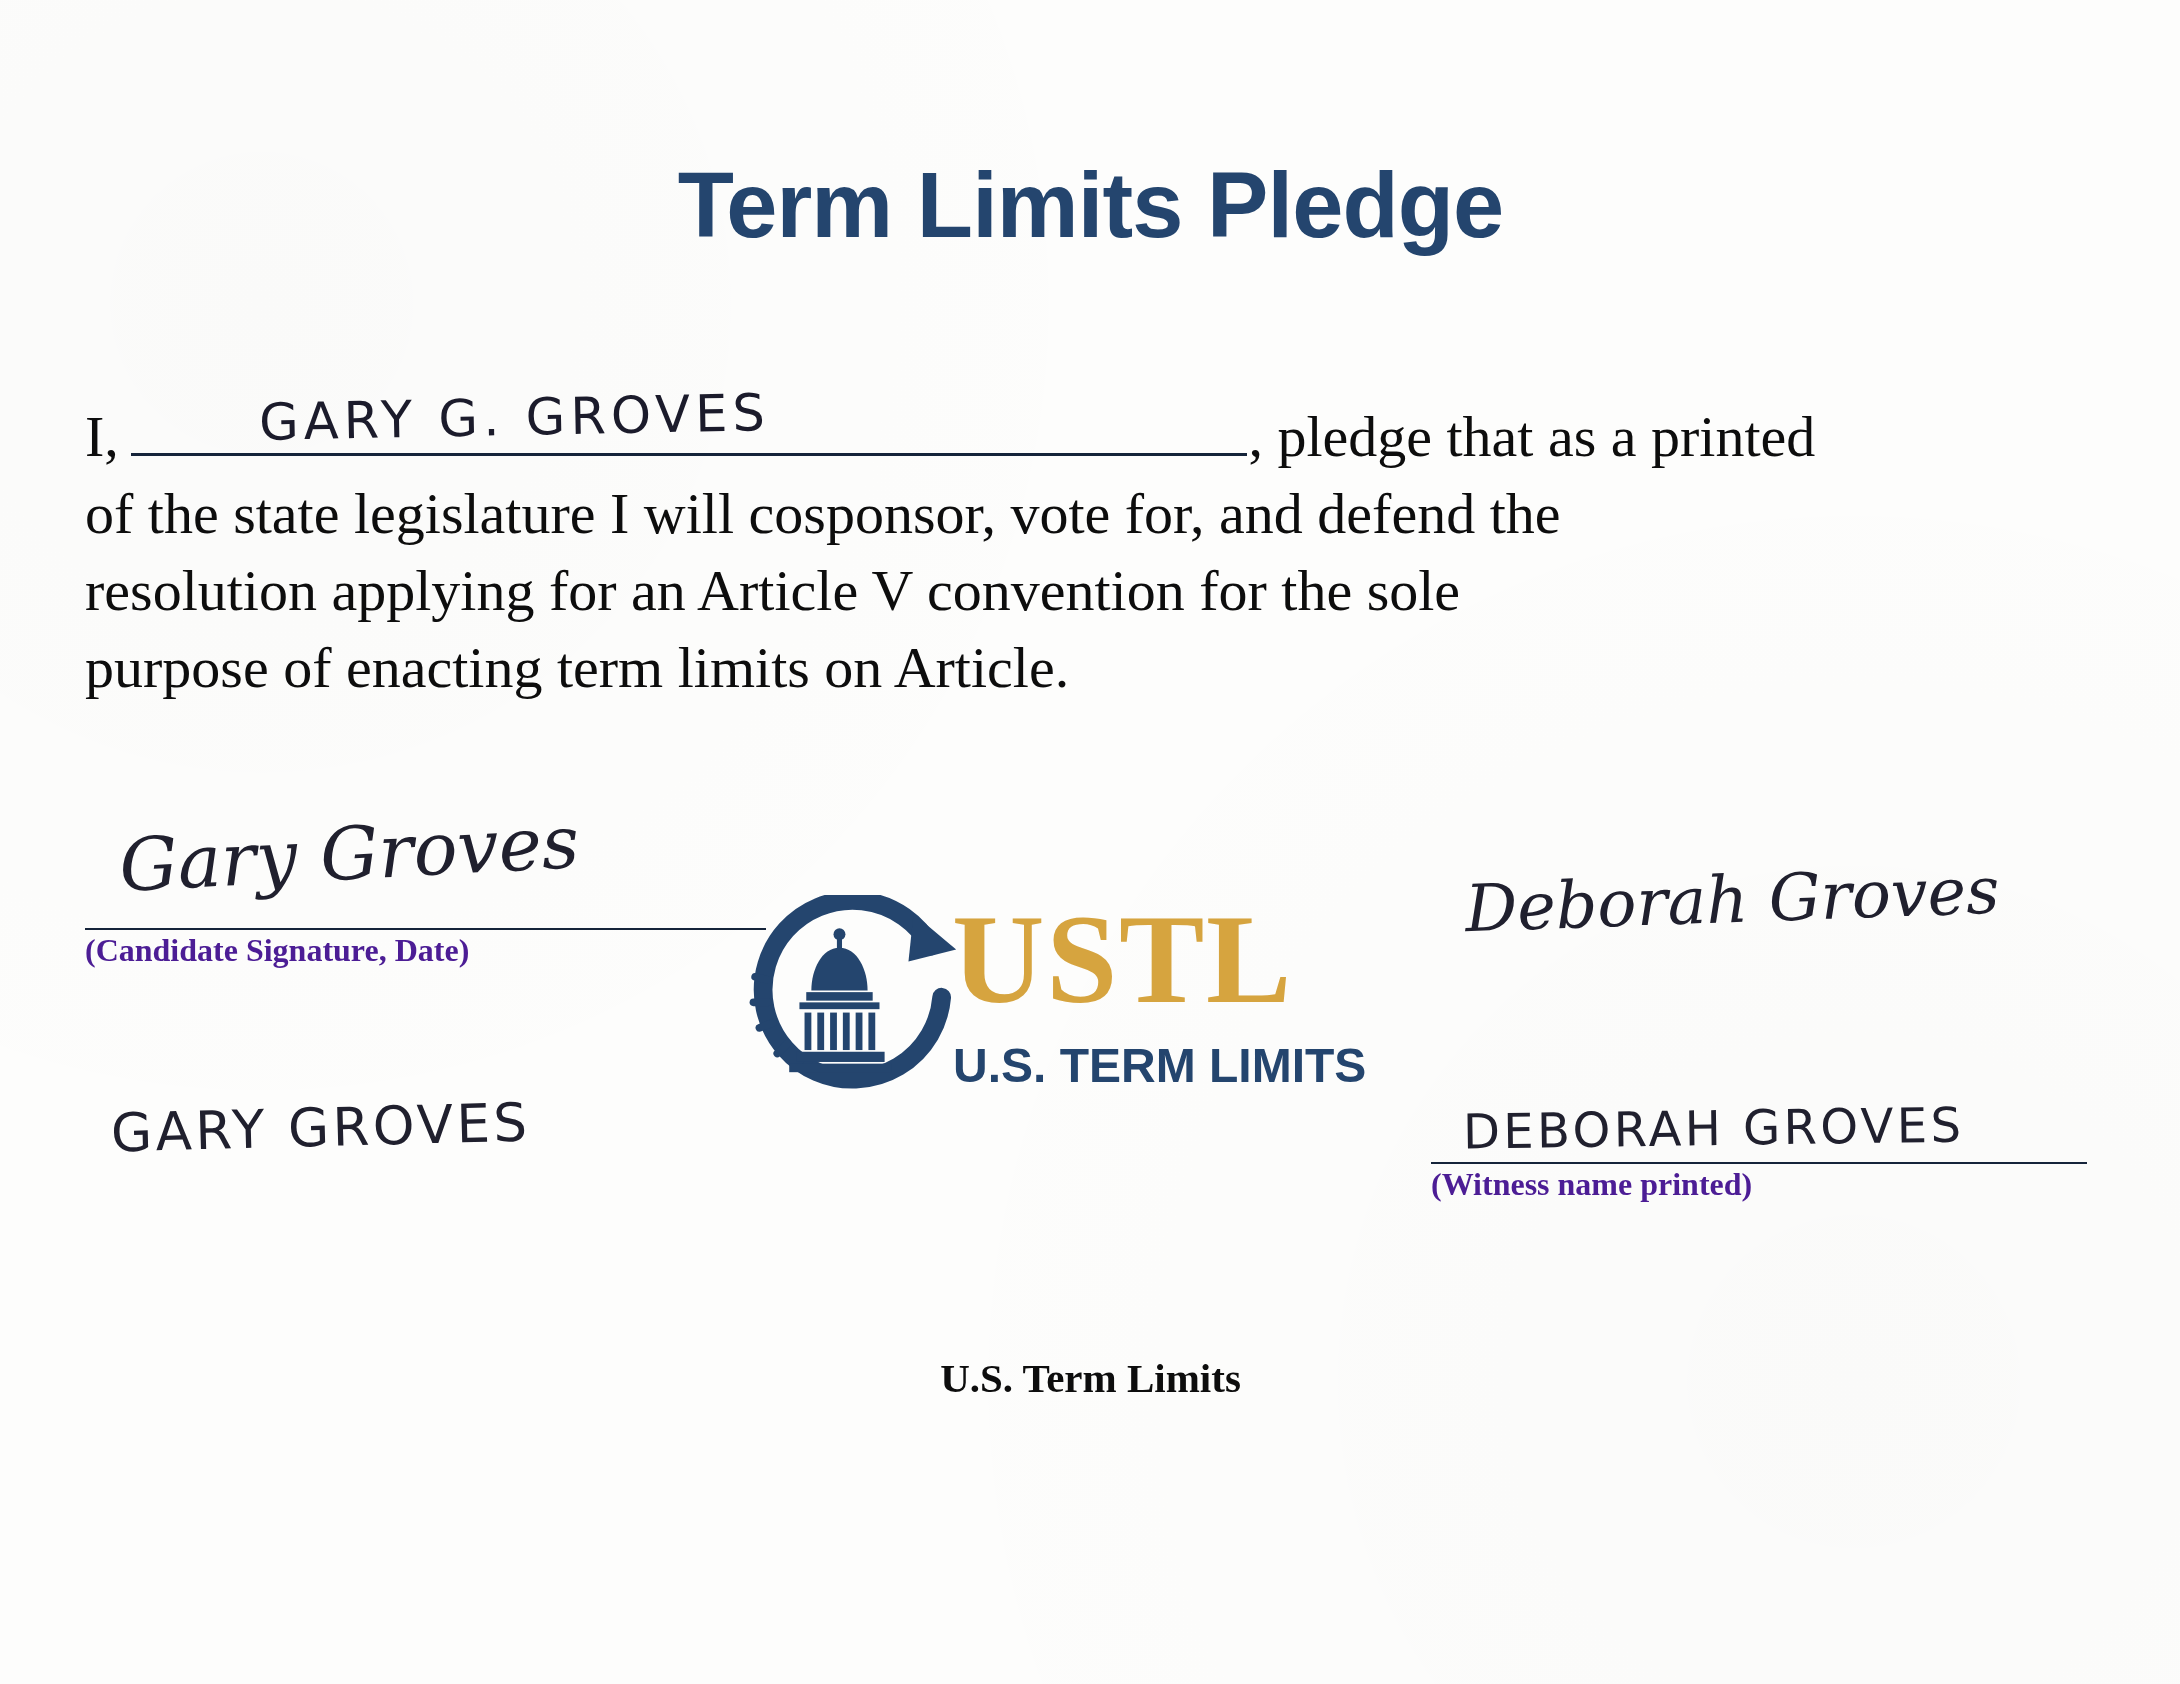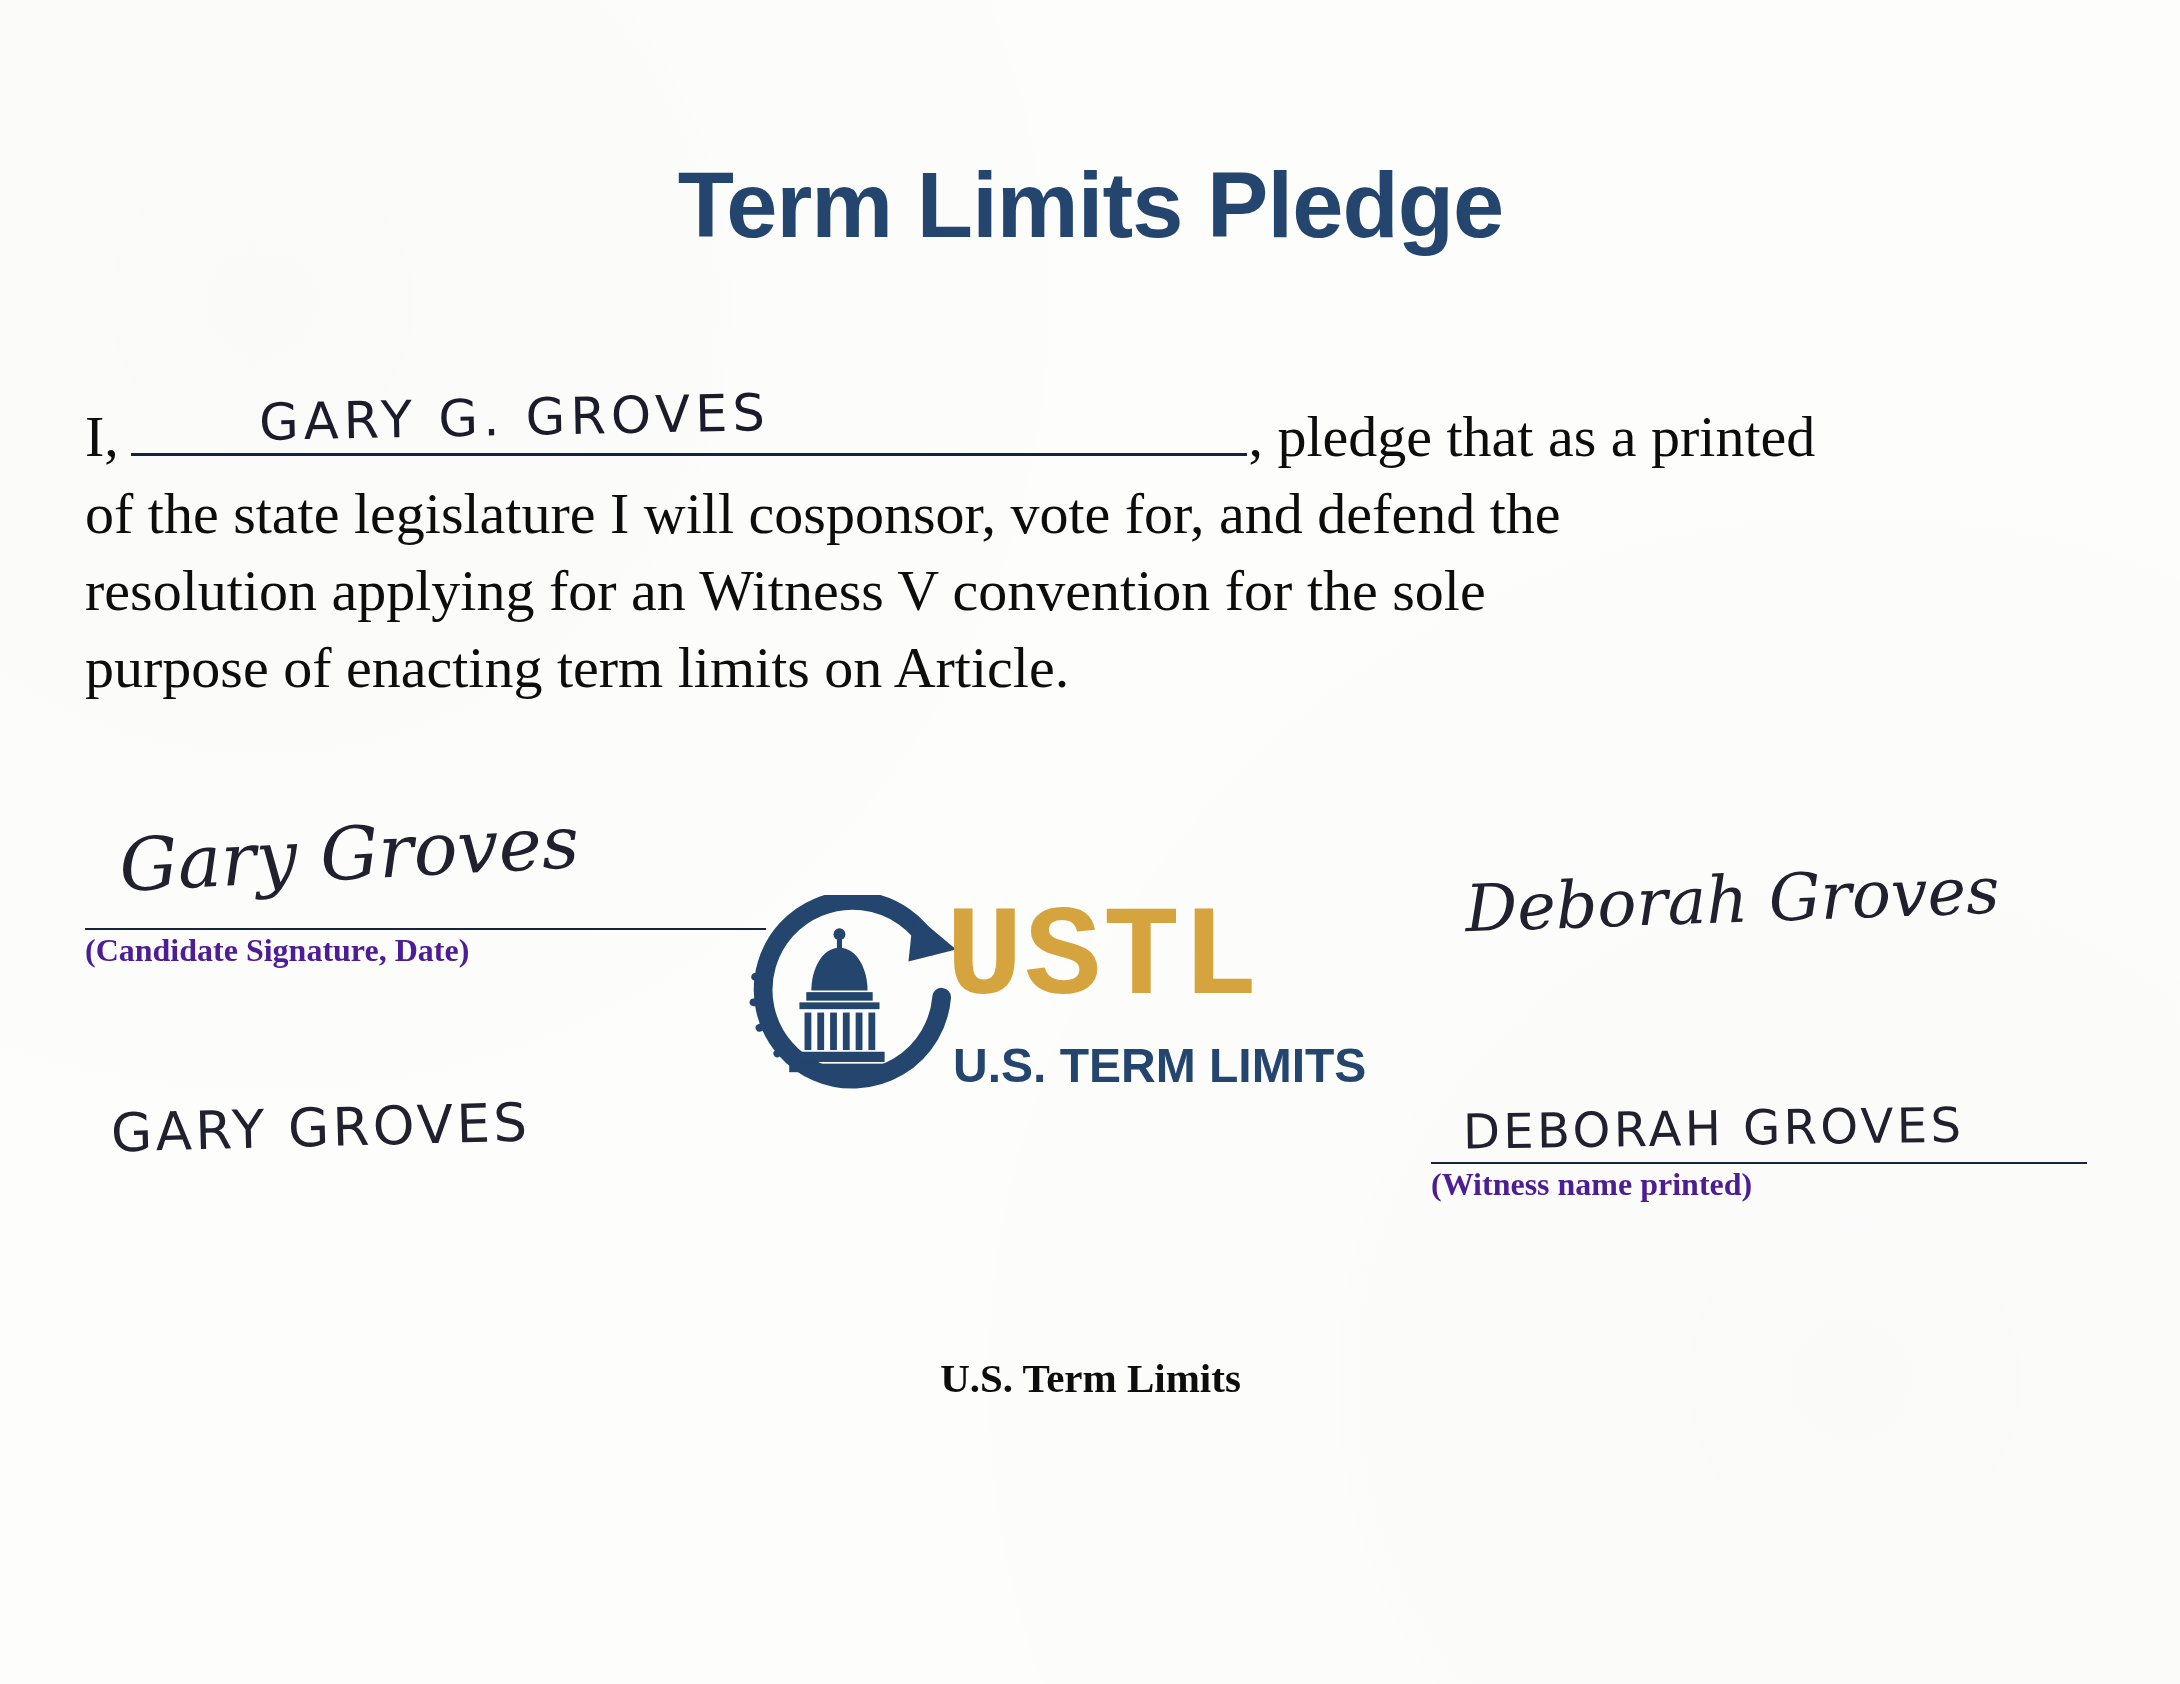--- a/index.html
+++ b/index.html
@@ -175,23 +175,23 @@
     width: 681px;
     height: 290px;
   }
   .logo-wrap {
     position: relative;
     width: 100%;
     height: 100%;
   }
   .logo-ustl {
     position: absolute;
-    left: 213px;
+    left: 219px;
     top: 8.5px;
-    font-family: Liberation Mono, monospace;
+    font-family: Liberation Serif, serif;
     font-weight: bold;
     font-size: 128px;
     color: #d6a43f;
     letter-spacing: 1.7px;
     line-height: 1;
   }
   .logo-sub {
     position: absolute;
     left: 220px;
     top: 152px;
@@ -241,21 +241,21 @@
 
   <div class="body-text">
     <div class="line1">
       <span class="lead">I,</span>
       <span class="name-blank">
         <span class="name-hand">GARY  G.  GROVES</span>
       </span>
       <span>, pledge that as a printed</span>
     </div>
     <div class="para-line">of the state legislature I will cosponsor, vote for, and defend the</div>
-    <div class="para-line">resolution applying for an Witness V convention for the sole</div>
+    <div class="para-line">resolution applying for an Article V convention for the sole</div>
     <div class="para-line">purpose of enacting term limits on Article.</div>
   </div>
 
   <div class="sig-area">
 
     <div class="hand-script" id="cand-sig-hand">Gary Groves</div>
     <div class="sig-block" id="cand-sig-block">
       <div class="sig-rule"></div>
       <div class="sig-caption">(Candidate Signature, Date)</div>
     </div>

